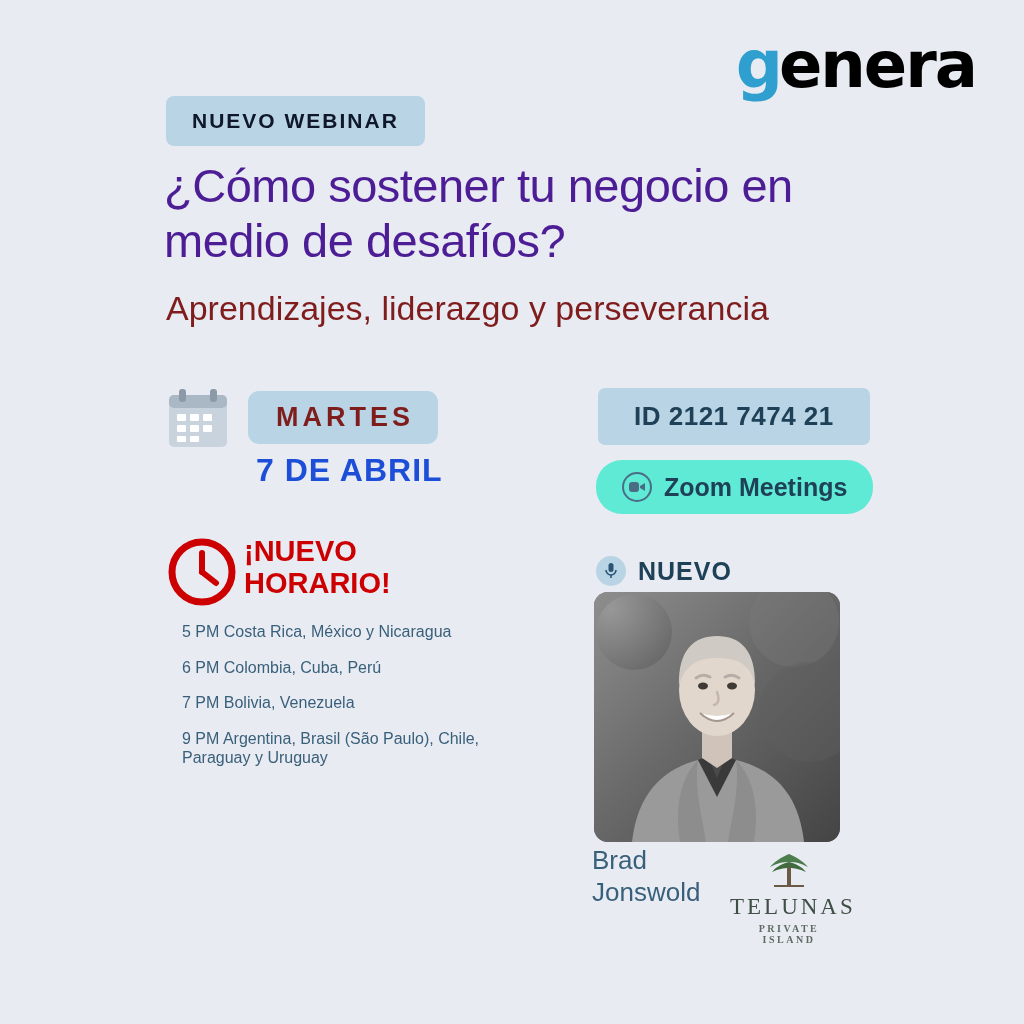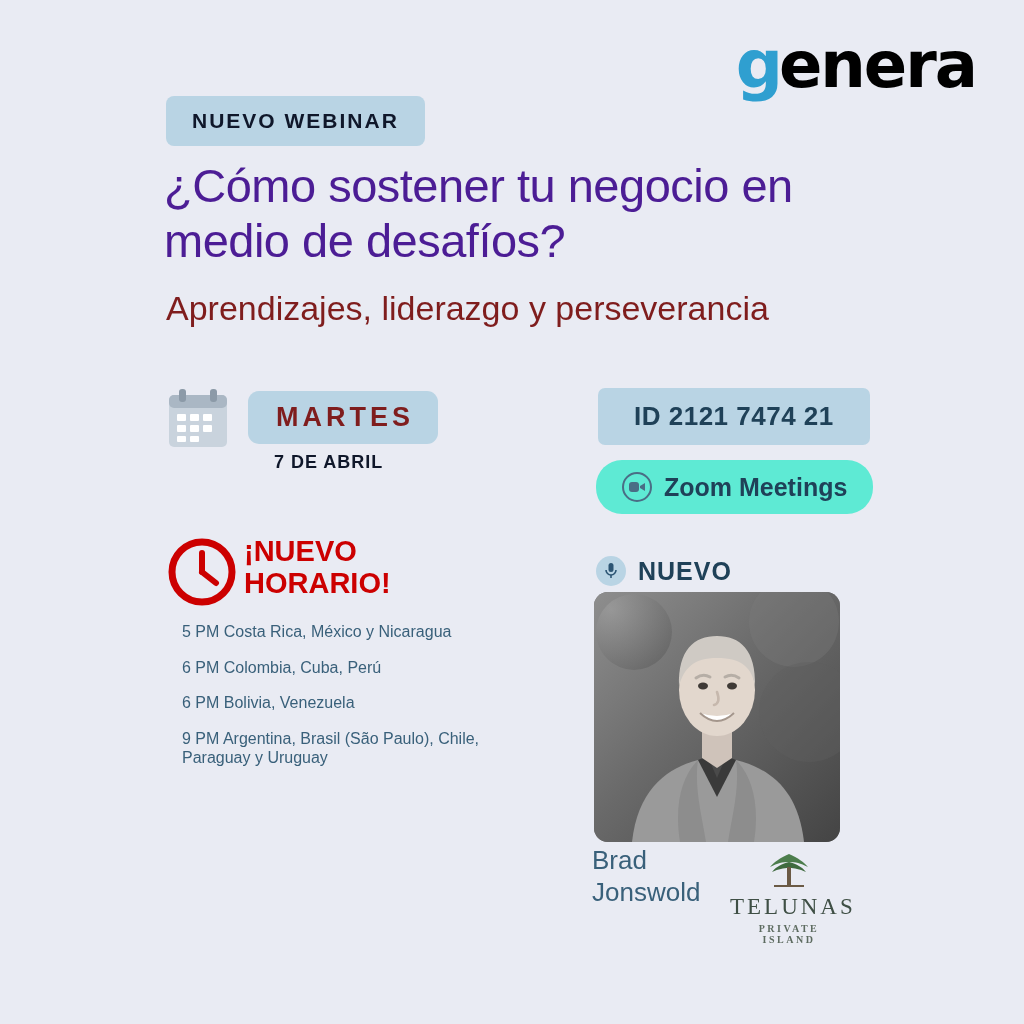--- a/index.html
+++ b/index.html
@@ -97,23 +97,23 @@
     color: #7f1d1d;
     font-size: 27px;
     font-weight: bold;
     letter-spacing: 4px;
     padding: 11px 24px 11px 28px;
     border-radius: 11px;
   }
   .date-line {
     position: absolute;
     top: 452px;
-    left: 274px;
-    color: #0f172a;
-    font-size: 18px;
+    left: 256px;
+    color: #1d4ed8;
+    font-size: 32px;
     font-weight: bold;
     letter-spacing: 1px;
   }
 
   
   .clock-icon {
     position: absolute;
     top: 536px;
     left: 166px;
     width: 72px;
@@ -294,21 +294,21 @@
       <line x1="36" y1="36" x2="36" y2="17" stroke="#cc0000" stroke-width="6" stroke-linecap="round"></line>
       <line x1="36" y1="36" x2="50" y2="47" stroke="#cc0000" stroke-width="6" stroke-linecap="round"></line>
     </svg>
   </div>
 
   <div class="new-time">¡NUEVO HORARIO!</div>
 
   <div class="times">
     <div class="t-item">5 PM Costa Rica, México y Nicaragua</div>
     <div class="t-item">6 PM Colombia, Cuba, Perú</div>
-    <div class="t-item">6 PM Bolivia, Venezuela</div>
+    <div class="t-item">7 PM Bolivia, Venezuela</div>
     <div class="t-item">9 PM Argentina, Brasil (São Paulo), Chile, Paraguay y Uruguay</div>
   </div>
 
   <div class="pill-id">ID 2121 7474 21</div>
 
   <div class="pill-zoom">
     <span class="zoom-cam">
       <svg width="16" height="12" viewBox="0 0 16 12">
         <rect x="0" y="1" width="10" height="10" rx="3" fill="#4a6d85"></rect>
         <path d="M11 5 L16 2 L16 10 L11 7 Z" fill="#4a6d85"></path>

